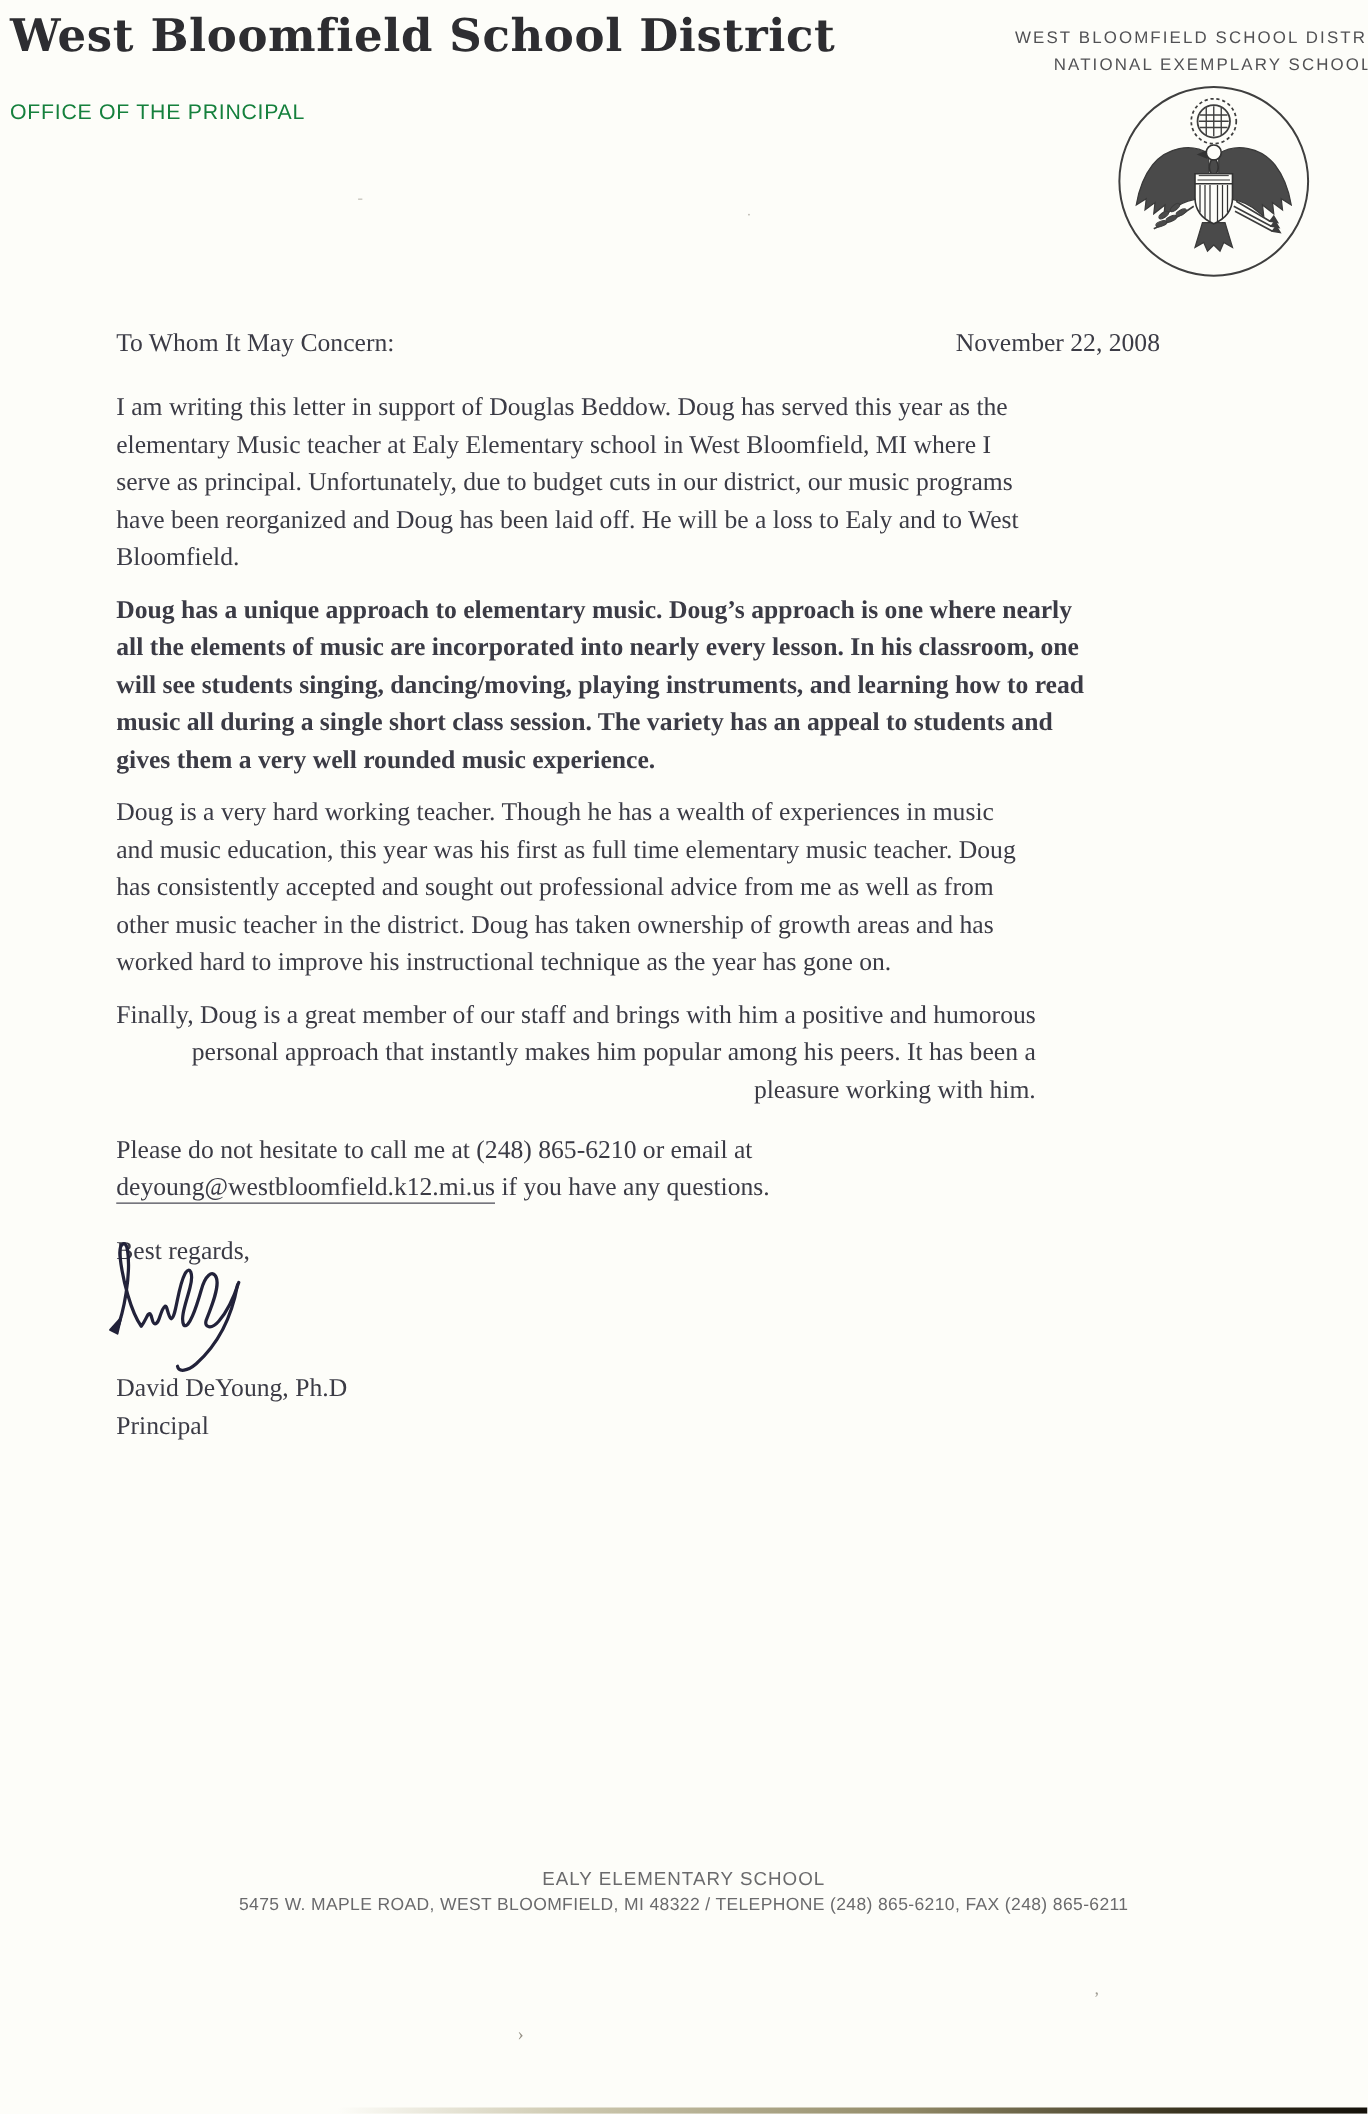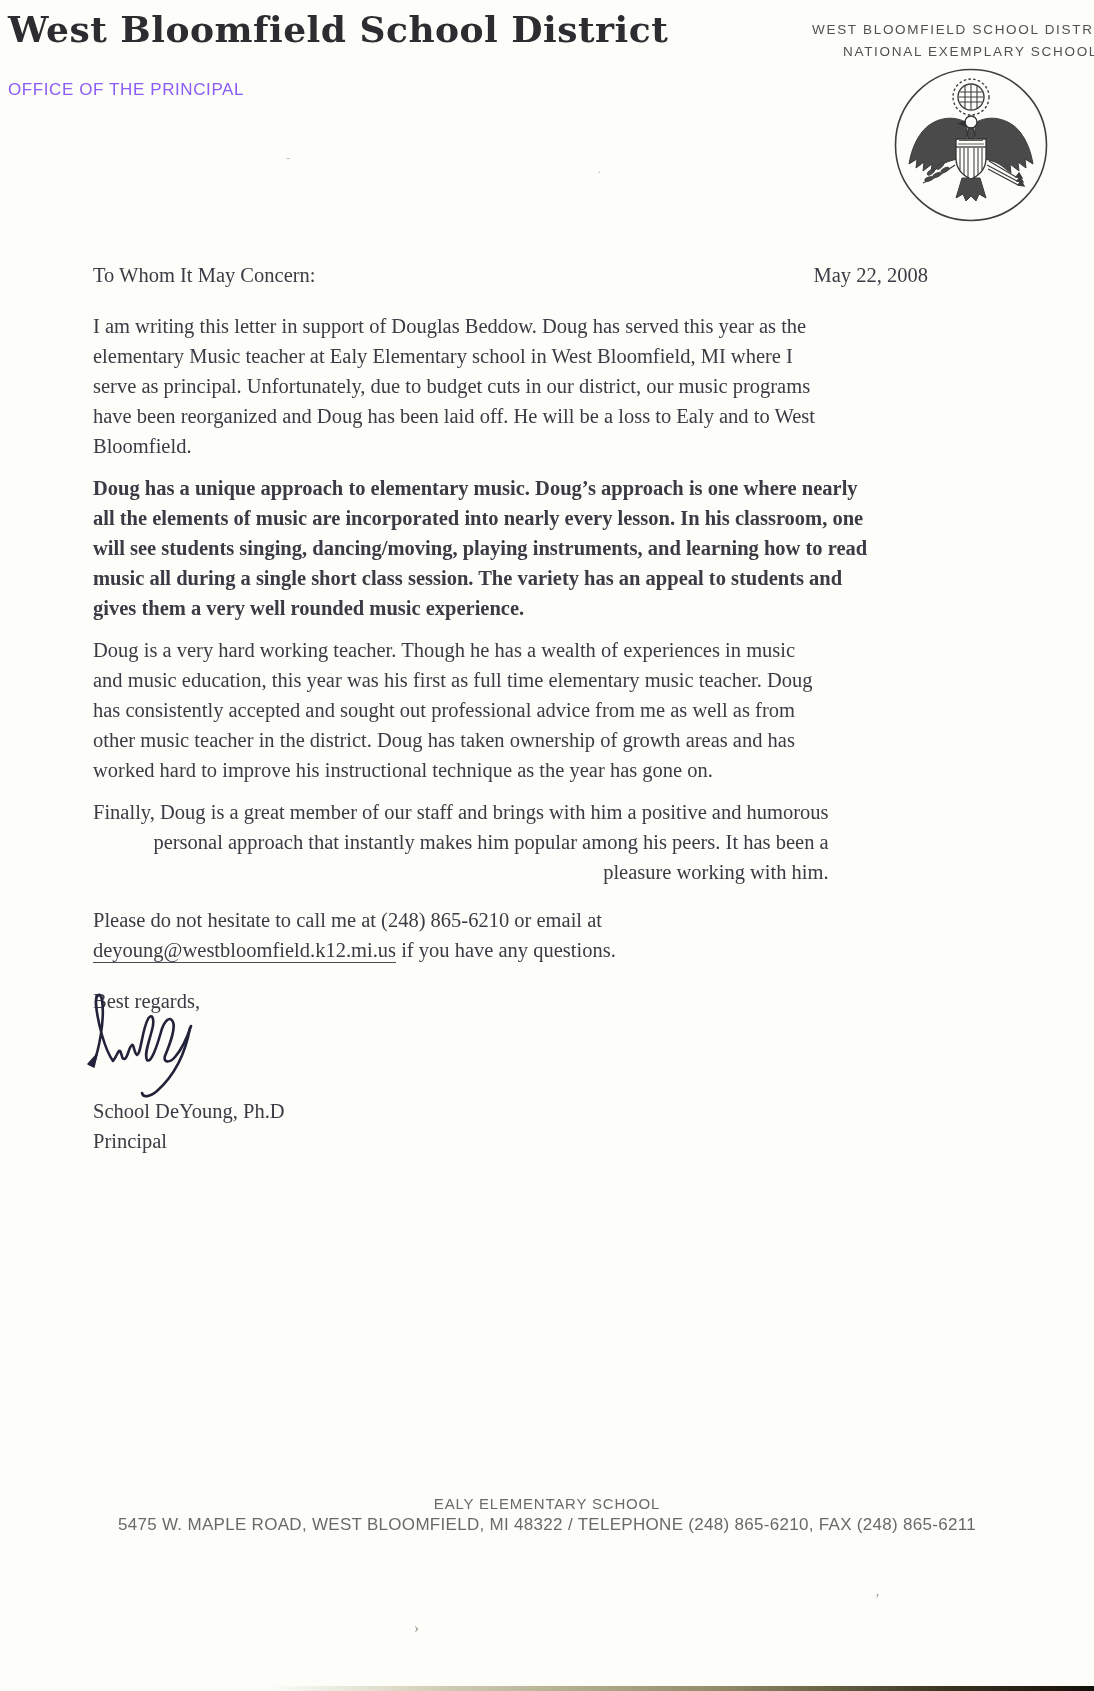--- a/index.html
+++ b/index.html
@@ -30,21 +30,21 @@
     color:#515154;
     white-space:nowrap;
   }
   .hdr-right-1{left:812px;top:22px;}
   .hdr-right-2{left:843px;top:44px;}
   .office-line{
     left:8px;top:80px;
     font-family:"Liberation Sans", sans-serif;
     font-size:17px;
     letter-spacing:0.6px;
-    color:#8b5cf6;
+    color:#15803d;
     white-space:nowrap;
   }
   .seal{left:893px;top:66px;width:156px;height:156px;}
 
   
   .letter-text{
     font-size:20.5px;
     line-height:30px;
     white-space:pre;
   }
@@ -68,21 +68,21 @@
   .signer-title{left:93px;top:1126px;}
 
   
   .footer{
     left:0;top:1495px;width:1094px;
     text-align:center;
     font-family:"Liberation Sans", sans-serif;
     color:#6a6a6c;
   }
   .footer-school{font-size:15px;letter-spacing:0.8px;}
-  .footer-address{font-size:17px;letter-spacing:0.3px;margin-top:3px;}
+  .footer-address{font-size:14px;letter-spacing:0.3px;margin-top:3px;}
 
   
   .artifact{
     font-family:"Liberation Serif", serif;
     color:#7a7468;
   }
   .artifact-bracket{left:414px;top:1620px;font-size:15px;opacity:.8;}
   .artifact-tick{left:875px;top:1592px;font-size:14px;opacity:.7;}
   .artifact-dash{left:286px;top:150px;font-size:13px;opacity:.45;}
   .artifact-dot{left:597px;top:164px;font-size:13px;opacity:.45;}
@@ -150,21 +150,21 @@
         <path d="M124,115 l6,1 -3,-5 z"></path>
         <path d="M125,119 l6,1 -3,-5 z"></path>
         <path d="M123,111 l6,1 -3,-5 z"></path>
       </g>
     </g>
   </svg>
 </div>
 
 <div class="abs salutation-row letter-text">
   <span>To Whom It May Concern:</span>
-  <span class="date">May 22, 2008</span>
+  <span class="date">November 22, 2008</span>
 </div>
 
 <div class="abs para-1 letter-text">I am writing this letter in support of Douglas Beddow. Doug has served this year as the
 elementary Music teacher at Ealy Elementary school in West Bloomfield, MI where I
 serve as principal. Unfortunately, due to budget cuts in our district, our music programs
 have been reorganized and Doug has been laid off. He will be a loss to Ealy and to West
 Bloomfield.</div>
 <div class="abs para-2 letter-text">Doug has a unique approach to elementary music. Doug’s approach is one where nearly
 all the elements of music are incorporated into nearly every lesson. In his classroom, one
 will see students singing, dancing/moving, playing instruments, and learning how to read
@@ -190,21 +190,21 @@
       <path d="M4,76 L13,66 L10,79 Z" fill="#22223a" stroke-width="1.5"></path>
       <path d="M9,77 C15,62 21,32 18,12 C16.5,3 11,7 12,17 C14,36 21,62 29,73
                C33,68 34,62 36,63 C38,65 37.5,71 40,71 C44,71 44,60 48,57 C50,56 50,65 53,67
                C57,66 58,42 64,31 C68,24 71,31 68,42 C65,54 60,66 63,72 C67,76 73,58 77,44
                C80,33 86,27 89,34 C92,41 85,58 81,68 C79,74 85,76 91,69 C99,60 104,47 107,38"></path>
       <path d="M106,40 C102,62 92,86 73,103 C66,109 59,110 58,105"></path>
     </g>
   </svg>
 </div>
 
-<div class="abs signer-name letter-text">School DeYoung, Ph.D</div>
+<div class="abs signer-name letter-text">David DeYoung, Ph.D</div>
 <div class="abs signer-title letter-text">Principal</div>
 
 <div class="abs footer">
   <div class="footer-school">EALY ELEMENTARY SCHOOL</div>
   <div class="footer-address">5475 W. MAPLE ROAD, WEST BLOOMFIELD, MI 48322 / TELEPHONE (248) 865-6210, FAX (248) 865-6211</div>
 </div>
 
 <span class="abs artifact artifact-bracket">›</span>
 <span class="abs artifact artifact-tick">’</span>
 <span class="abs artifact artifact-dash">-</span>

